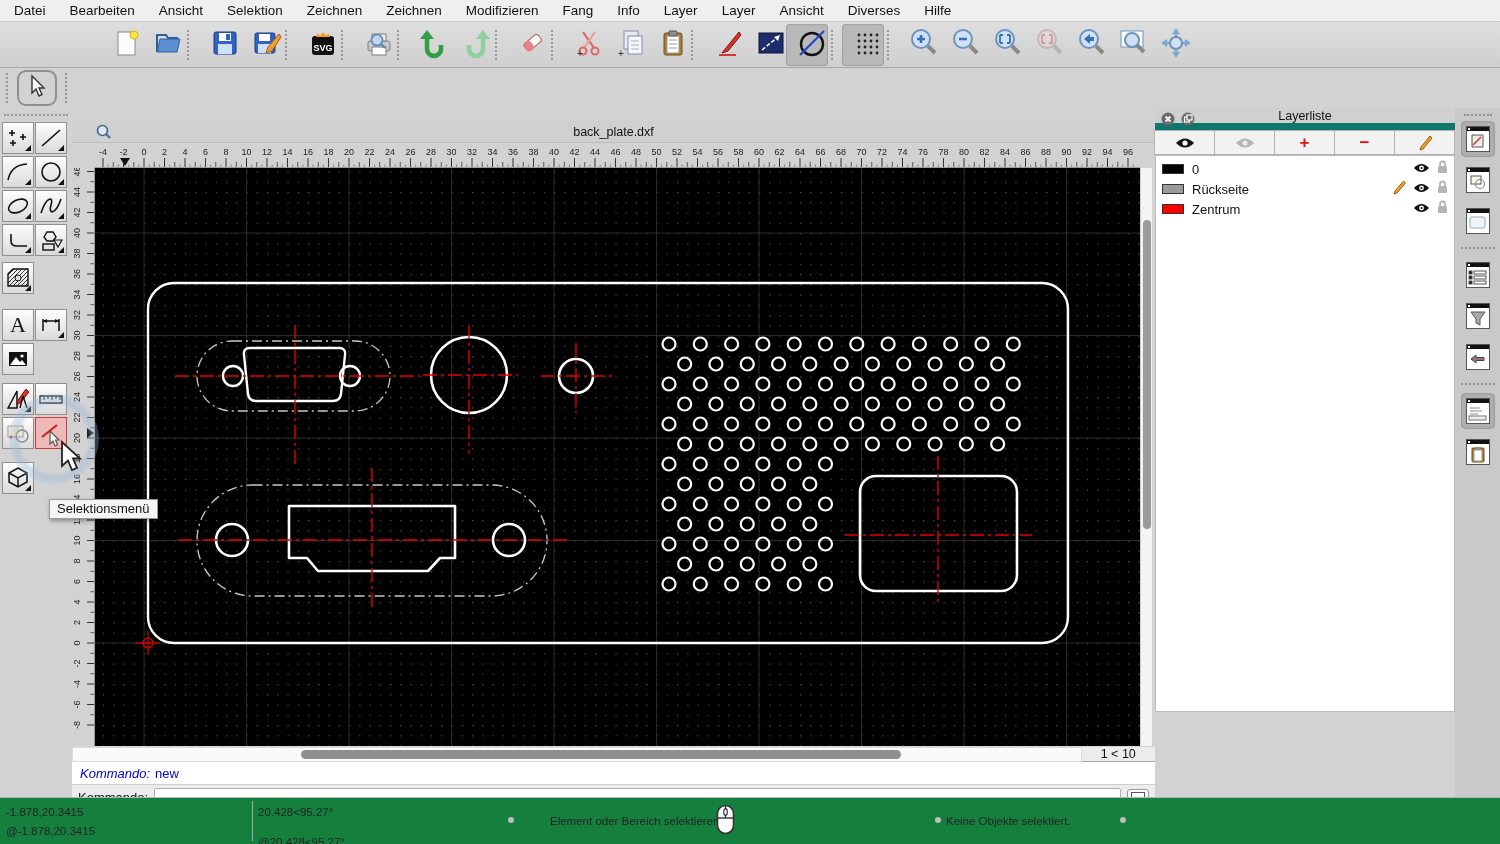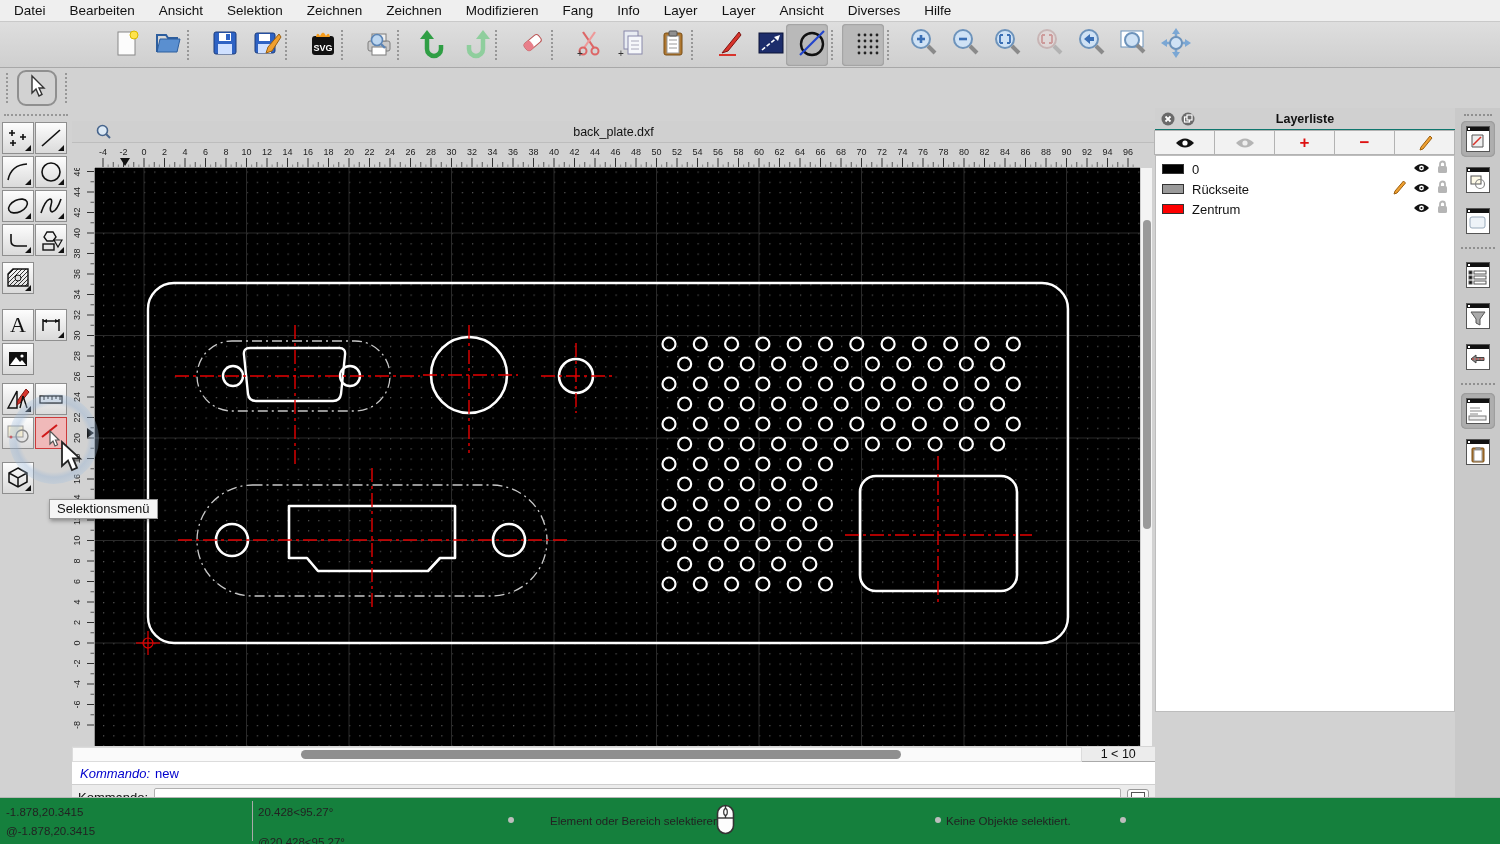--- a/index.html
+++ b/index.html
@@ -55,21 +55,21 @@
   .cmd-kbd-btn { width:22px; height:18px; background:linear-gradient(#fff,#e3e3e3); border:1px solid #9a9a9a; border-radius:3px; display:flex; align-items:center; justify-content:center; }
 
   
   .statusbar { position:absolute; left:0; top:797px; width:1500px; height:47px; background:#15803d; border-top:1px solid #b5b5b5; font-size:11.5px; color:#222; }
   .statusbar .abs { position:absolute; white-space:nowrap; }
   .status-sep { position:absolute; left:252px; top:3px; width:1px; height:40px; background:#a9a9a9; }
   .status-dot { position:absolute; width:6px; height:6px; border-radius:3px; background:#bdbdbd; top:19px; }
 
   
   .layer-panel { position:absolute; left:1155px; top:108px; width:300px; height:689px; background:#d2d2d2; }
-  .lp-titlebar { height:22px; background:#d0d0d0; border-bottom:1px solid #0f766e; position:relative; display:flex; align-items:center; justify-content:center;font-weight:bold; }
+  .lp-titlebar { height:22px; background:#d0d0d0; border-bottom:7px solid #0f766e; position:relative; display:flex; align-items:center; justify-content:center; }
   .lp-title { font-size:12.5px; color:#111; }
   .lp-close, .lp-detach { position:absolute; top:4px; }
   .lp-close { left:6px; } .lp-detach { left:26px; }
   .lp-toolbar { height:25px; display:flex; }
   .lp-tool { flex:1; background:#f2f2f2; border:1px solid #b3b3b3; margin-left:-1px; display:flex; align-items:center; justify-content:center; font-weight:bold; }
   .lp-plus { color:#dd1111; font-size:17px; } .lp-minus { color:#dd1111; font-size:17px; }
   .lp-list { height:557px; background:#fff; border:1px solid #bdbdbd; overflow:hidden; padding-top:3px; }
   .layer-row { height:20px; display:flex; align-items:center; padding:0 6px; gap:8px; }
   .layer-swatch { width:22px; height:10px; border:1px solid #333; flex:none; }
   .layer-name { flex:1; font-size:13px; color:#111; }

